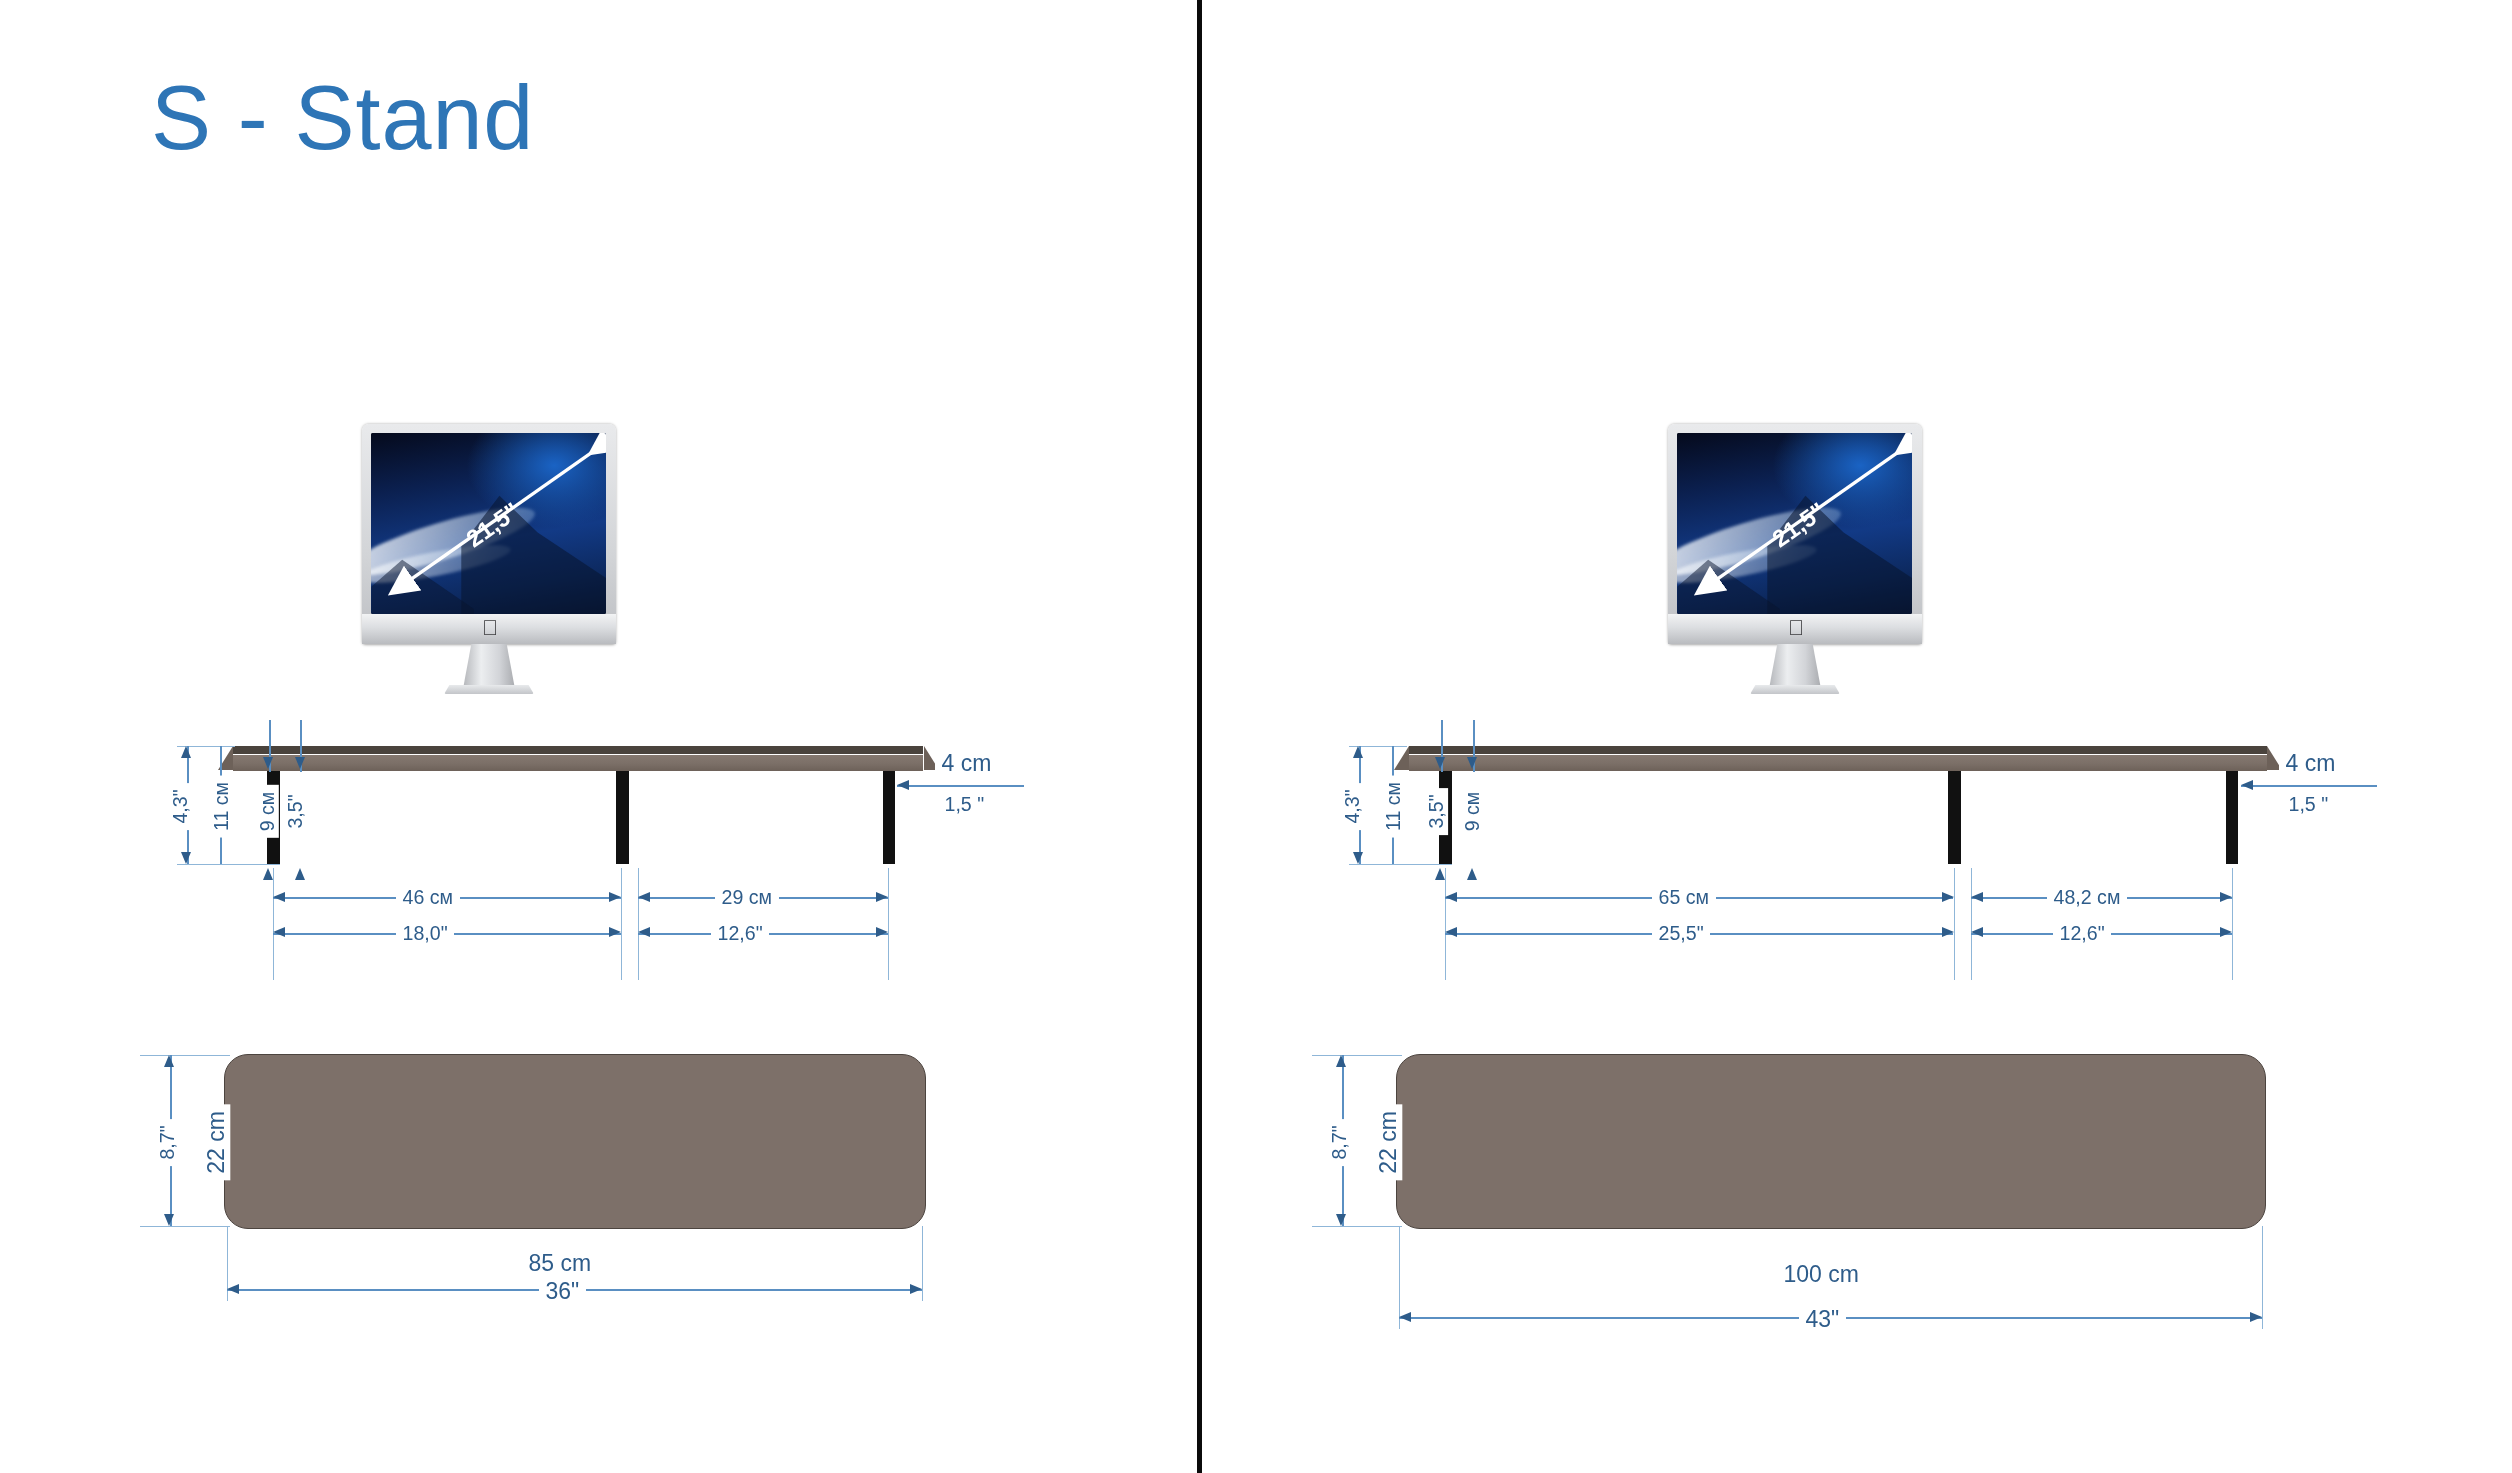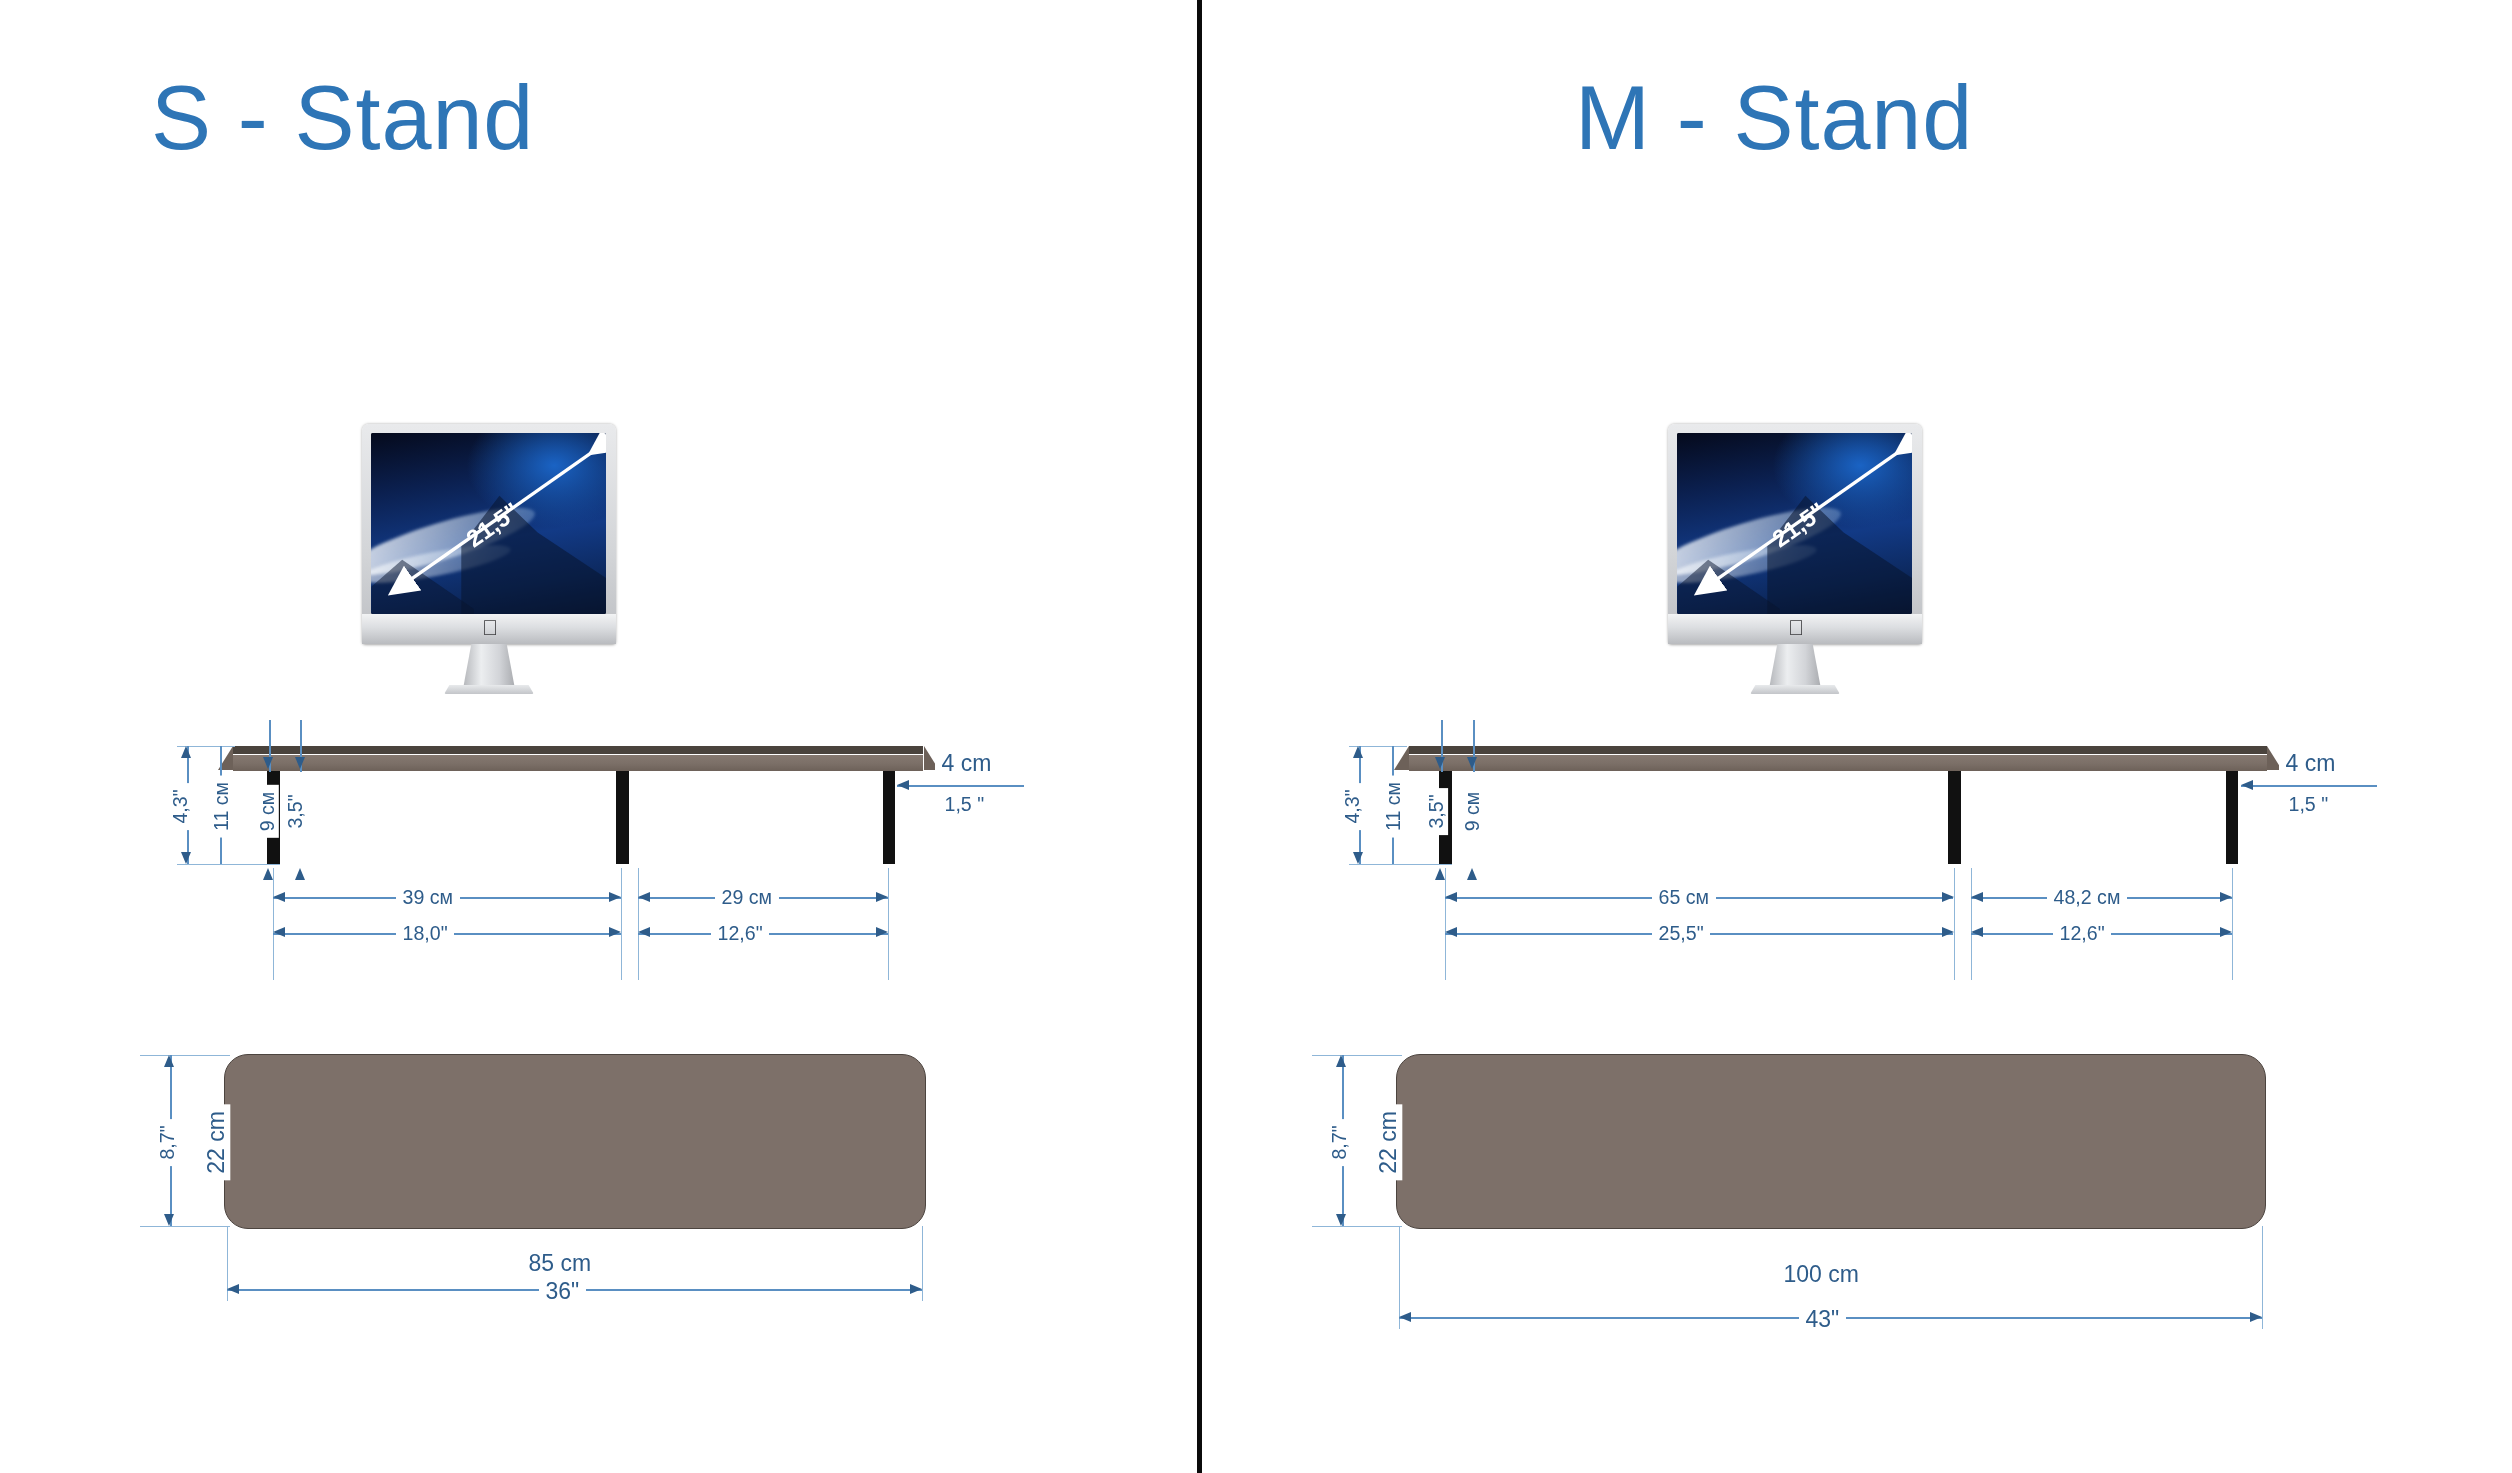--- a/index.html
+++ b/index.html
@@ -137,21 +137,21 @@
   <div class="dtxt" style="left:938px;top:793px;">1,5 "</div>
 
   <div class="ext ext-v" style="left:273px;top:868px;height:112px;"></div>
   <div class="ext ext-v" style="left:621px;top:868px;height:112px;"></div>
   <div class="ext ext-v" style="left:638px;top:868px;height:112px;"></div>
   <div class="ext ext-v" style="left:888px;top:868px;height:112px;"></div>
 
   <div class="dline dline-h" style="left:273px;top:897px;width:348px;"></div>
   <div class="arw arw-l" style="left:273px;top:892px;"></div>
   <div class="arw arw-r" style="left:609px;top:892px;"></div>
-  <div class="dtxt" style="left:396px;top:886px;">39 см</div>
+  <div class="dtxt" style="left:396px;top:886px;">46 см</div>
 
   <div class="dline dline-h" style="left:638px;top:897px;width:250px;"></div>
   <div class="arw arw-l" style="left:638px;top:892px;"></div>
   <div class="arw arw-r" style="left:876px;top:892px;"></div>
   <div class="dtxt" style="left:715px;top:886px;">29 см</div>
 
   <div class="dline dline-h" style="left:273px;top:933px;width:348px;"></div>
   <div class="arw arw-l" style="left:273px;top:927px;"></div>
   <div class="arw arw-r" style="left:609px;top:927px;"></div>
   <div class="dtxt" style="left:396px;top:922px;">18,0"</div>
@@ -175,21 +175,20 @@
   <div class="ext ext-v" style="left:922px;top:1226px;height:75px;"></div>
   <div class="dline dline-h" style="left:227px;top:1289px;width:695px;"></div>
   <div class="arw arw-l" style="left:227px;top:1284px;"></div>
   <div class="arw arw-r" style="left:910px;top:1284px;"></div>
   <div class="dtxt dtxt-big" style="left:522px;top:1250px;">85 cm</div>
   <div class="dtxt dtxt-big" style="left:539px;top:1278px;">36"</div>
 </div>
 
 <div class="panel" id="panel-m">
 
-  <div class="title" style="left:373px;top:73px;">M - Stand</div>
 
   <div class="imac" style="left:466px;top:424px;width:254px;height:317px;">
     <div class="imac-body" style="height:220px;"></div>
     <div class="imac-screen" style="left:9.3px;top:9.3px;width:235px;height:181px;">
       <div class="sky"></div>
       <div class="dune" style="left:-28px;top:90px;width:196px;height:37px;transform:rotate(-17deg);"></div>
       <div class="dune" style="left:-13px;top:119px;width:154px;height:24px;transform:rotate(-11deg);opacity:.75;"></div>
       <div class="ridge" style="left:90px;top:52px;width:159px;height:131px;
                   clip-path:polygon(0% 46%, 24% 8%, 48% 36%, 100% 78%, 100% 100%, 0% 100%);opacity:.55;"></div>
       <div class="ridge" style="left:0;top:110px;width:103px;height:75px;

